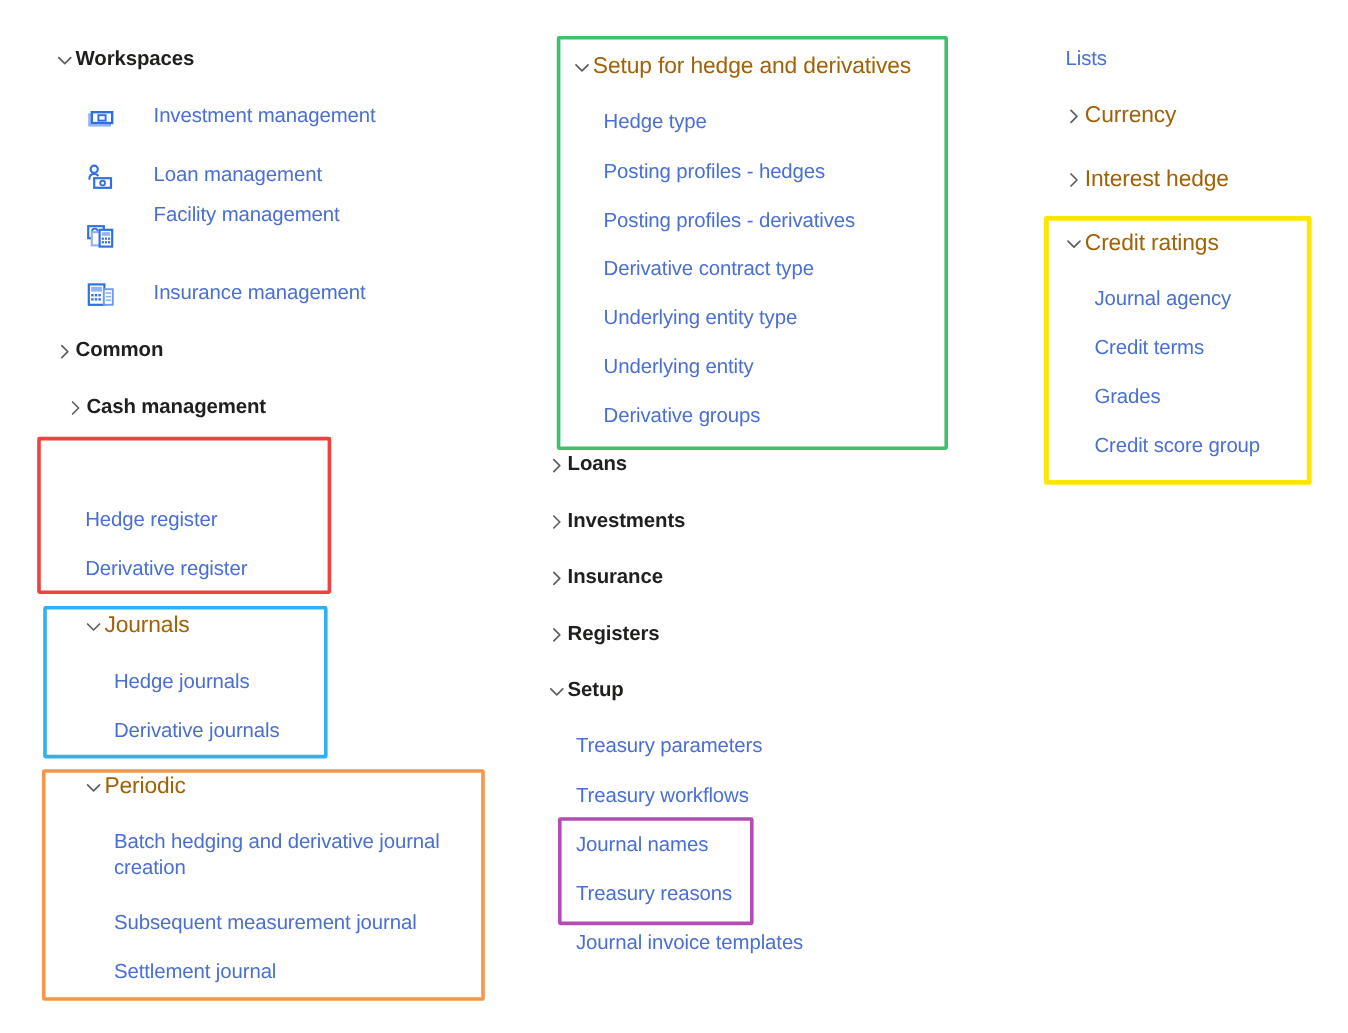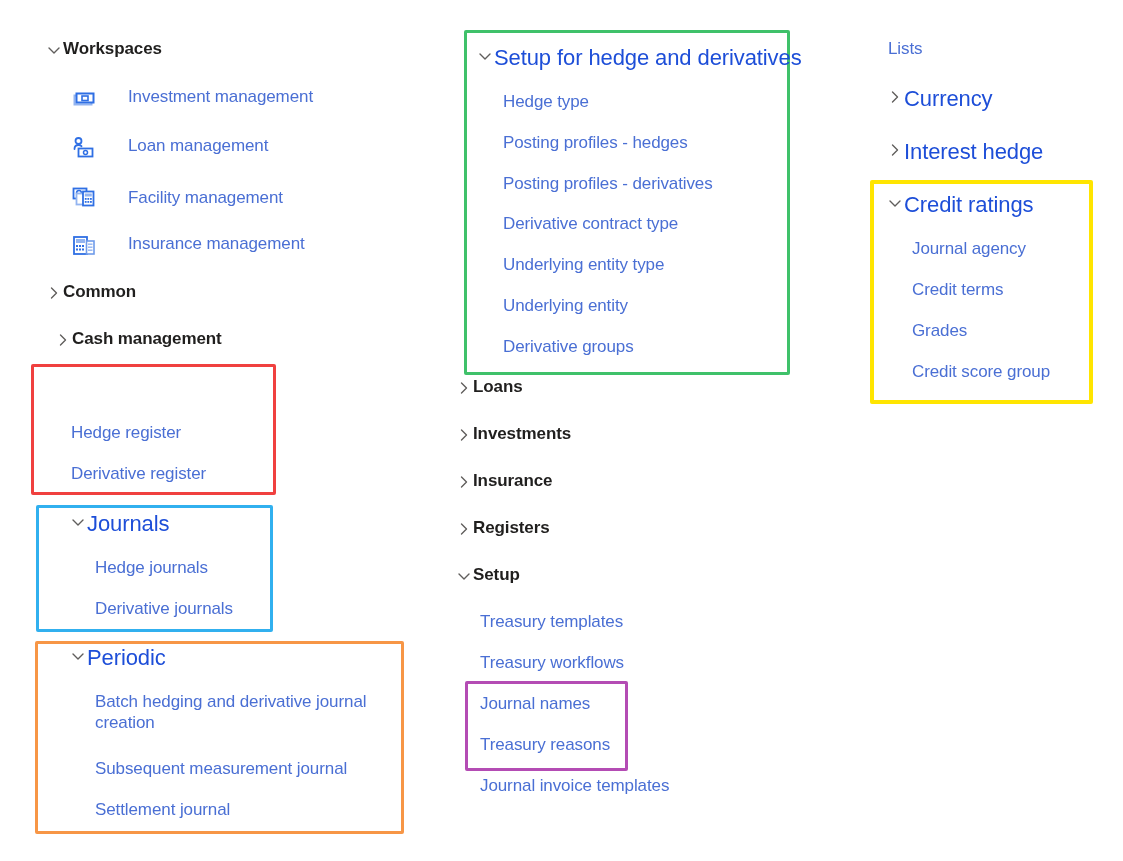--- a/index.html
+++ b/index.html
@@ -37,23 +37,23 @@
     margin-top: 2px;
   }
   .chev svg { display:block; }
   .group-label {
     font-size: 17px;
     font-weight: bold;
     color: #201f1e;
     letter-spacing: -0.1px;
   }
   .group-label-light {
-    font-size: 22px;
+    font-size: 19px;
     font-weight: normal;
-    color: #1d4ed8;
+    color: #a16207;
     letter-spacing: -0.1px;
   }
   .link {
     font-size: 17px;
     font-weight: normal;
     color: #4a6fd4;
     letter-spacing: -0.1px;
     cursor: pointer;
     text-decoration: none;
   }
@@ -159,21 +159,21 @@
       </g>
     </svg>
   </span>
 
   <div class="nav-item" style="left:128px; top:87px;">
     <span class="link">Investment management</span>
   </div>
   <div class="nav-item" style="left:128px; top:136px;">
     <span class="link">Loan management</span>
   </div>
-  <div class="nav-item" style="left:128px; top:188px;justify-content:center;">
+  <div class="nav-item" style="left:128px; top:169px;justify-content:center;">
     <span class="link">Facility management</span>
   </div>
   <div class="nav-item" style="left:128px; top:234px;">
     <span class="link">Insurance management</span>
   </div>
 
   <div class="nav-item" style="left:45px; top:282px;">
     <span class="chev">
       <svg width="18" height="18" viewBox="0 0 18 18">
           <path d="M6.5 4 L11.5 9 L6.5 14" fill="none" stroke="#605e5c" stroke-width="1.4" stroke-linecap="round" stroke-linejoin="round"></path>
@@ -296,21 +296,21 @@
   <div class="nav-item" style="left:455px; top:565px;">
     <span class="chev">
       <svg width="18" height="18" viewBox="0 0 18 18">
           <path d="M4 7 L9 12 L14 7" fill="none" stroke="#605e5c" stroke-width="1.4" stroke-linecap="round" stroke-linejoin="round"></path>
         </svg>
     </span>
     <span class="group-label">Setup</span>
   </div>
 
   <div class="nav-item" style="left:480px; top:612px;">
-    <span class="link">Treasury templates</span>
+    <span class="link">Treasury parameters</span>
   </div>
   <div class="nav-item" style="left:480px; top:653px;">
     <span class="link">Treasury workflows</span>
   </div>
   <div class="nav-item" style="left:480px; top:694px;">
     <span class="link">Journal names</span>
   </div>
   <div class="nav-item" style="left:480px; top:735px;">
     <span class="link">Treasury reasons</span>
   </div>

